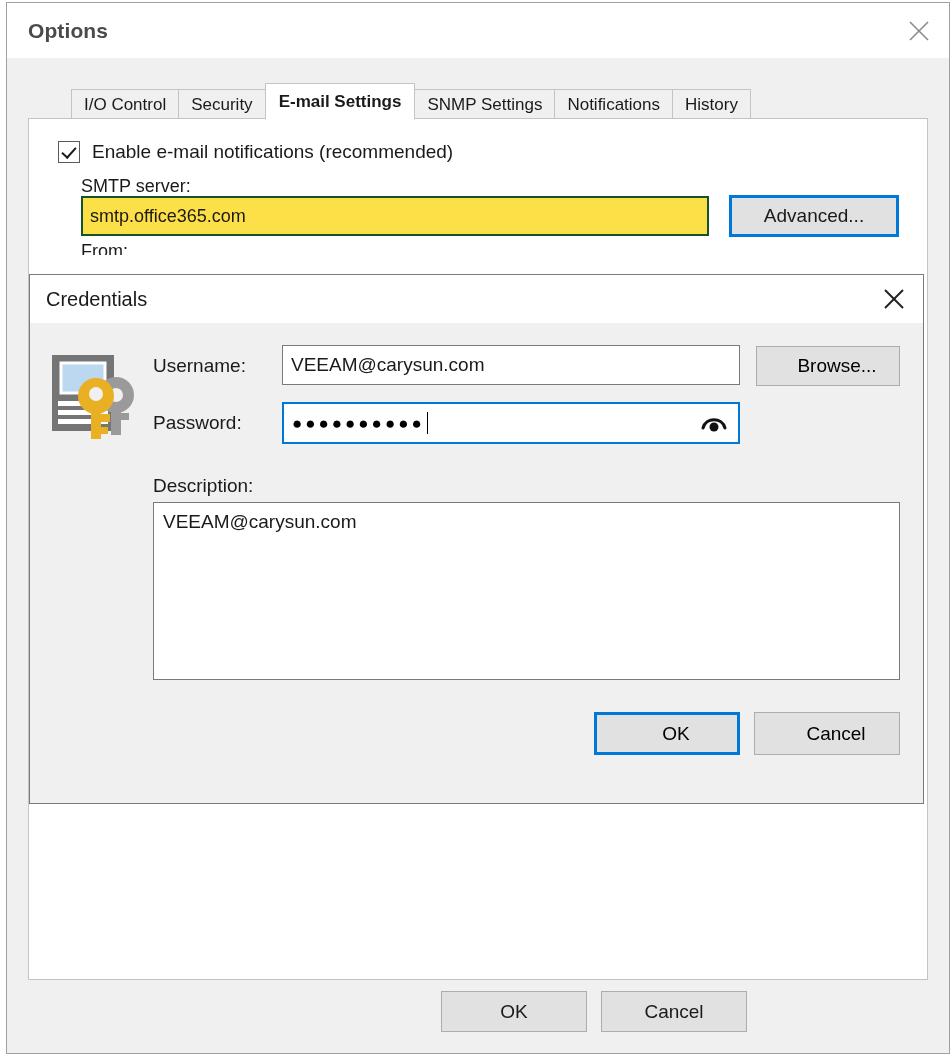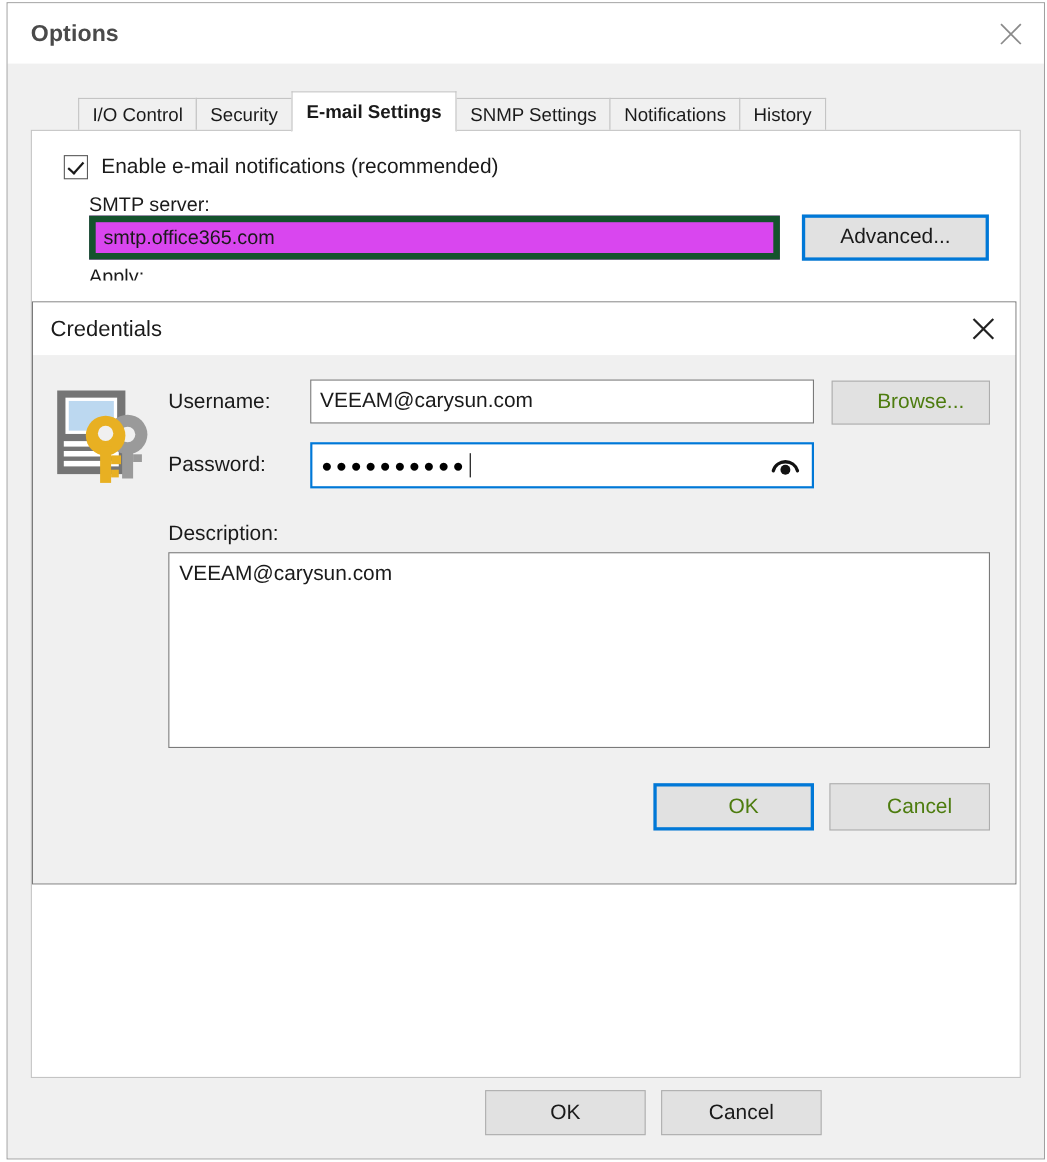--- a/index.html
+++ b/index.html
@@ -144,22 +144,22 @@
     font-size: 19px;
     color: #1a1a1a;
   }
   .field-label {
     position: absolute;
     font-size: 18px;
     color: #1a1a1a;
   }
   .textinput {
     position: absolute;
-    background: #d946ef;
-    border: 6px solid #14532d;
+    background: #fde047;
+    border: 2px solid #14532d;
     box-sizing: border-box;
     font-size: 18px;
     color: #1a1a1a;
     display: flex;
     align-items: center;
     padding-left: 7px;
     cursor: text;
   }
   .btn {
     position: absolute;
@@ -308,21 +308,21 @@
     cursor: text;
   }
   .cred-btn {
     position: absolute;
     width: 146px;
     height: 43px;
     background: #e1e1e1;
     border: 1px solid #adadad;
     box-sizing: border-box;
     font-size: 19px;
-    color: #4d7c0f;
+    color: #000000;
     display: flex;
     align-items: center;
     justify-content: center;
     cursor: default;
     padding-left: 18px;
   }
   .cred-btn.default { border: 3px solid #0078d7; }
 </style>
 </head>
 <body>
@@ -374,21 +374,21 @@
         <div class="field-label" style="left:52px; top:57px;">SMTP server:</div>
 
         <div class="textinput" style="left:52px; top:77px; width:628px; height:40px;">
           <span>smtp.office365.com</span>
         </div>
 
         <div class="btn focus" style="left:700px; top:76px; width:170px; height:42px;">
           <span>Advanced...</span>
         </div>
 
-        <div class="hidden-text" style="left:52px; top:122px; width:120px; height:14px;">Apply:</div>
+        <div class="hidden-text" style="left:52px; top:122px; width:120px; height:14px;">From:</div>
 
       </div>
 
       <div class="options-footer-btn" style="left:434px; top:933px;">
         <span>OK</span>
       </div>
       <div class="options-footer-btn" style="left:594px; top:933px;">
         <span>Cancel</span>
       </div>
 

